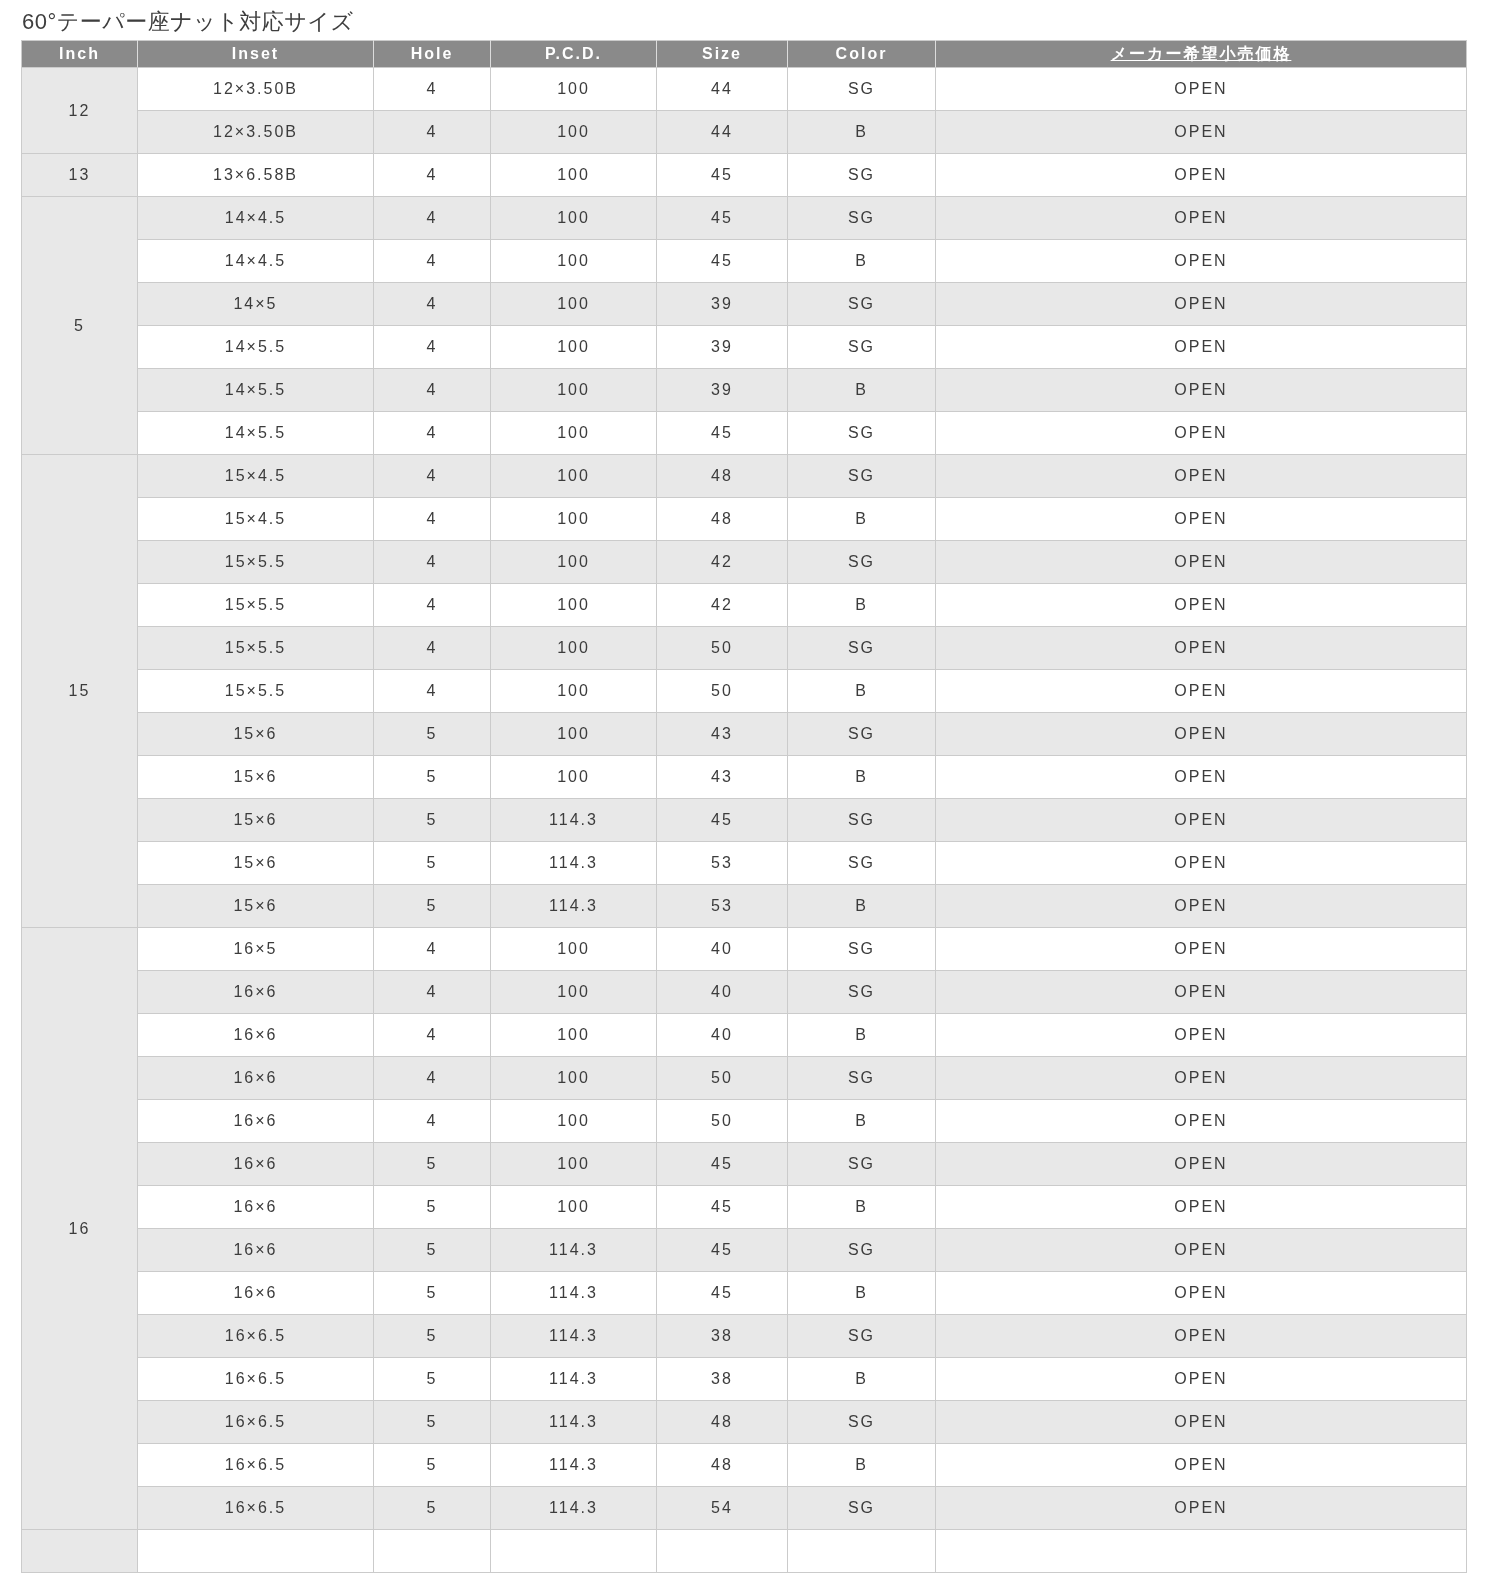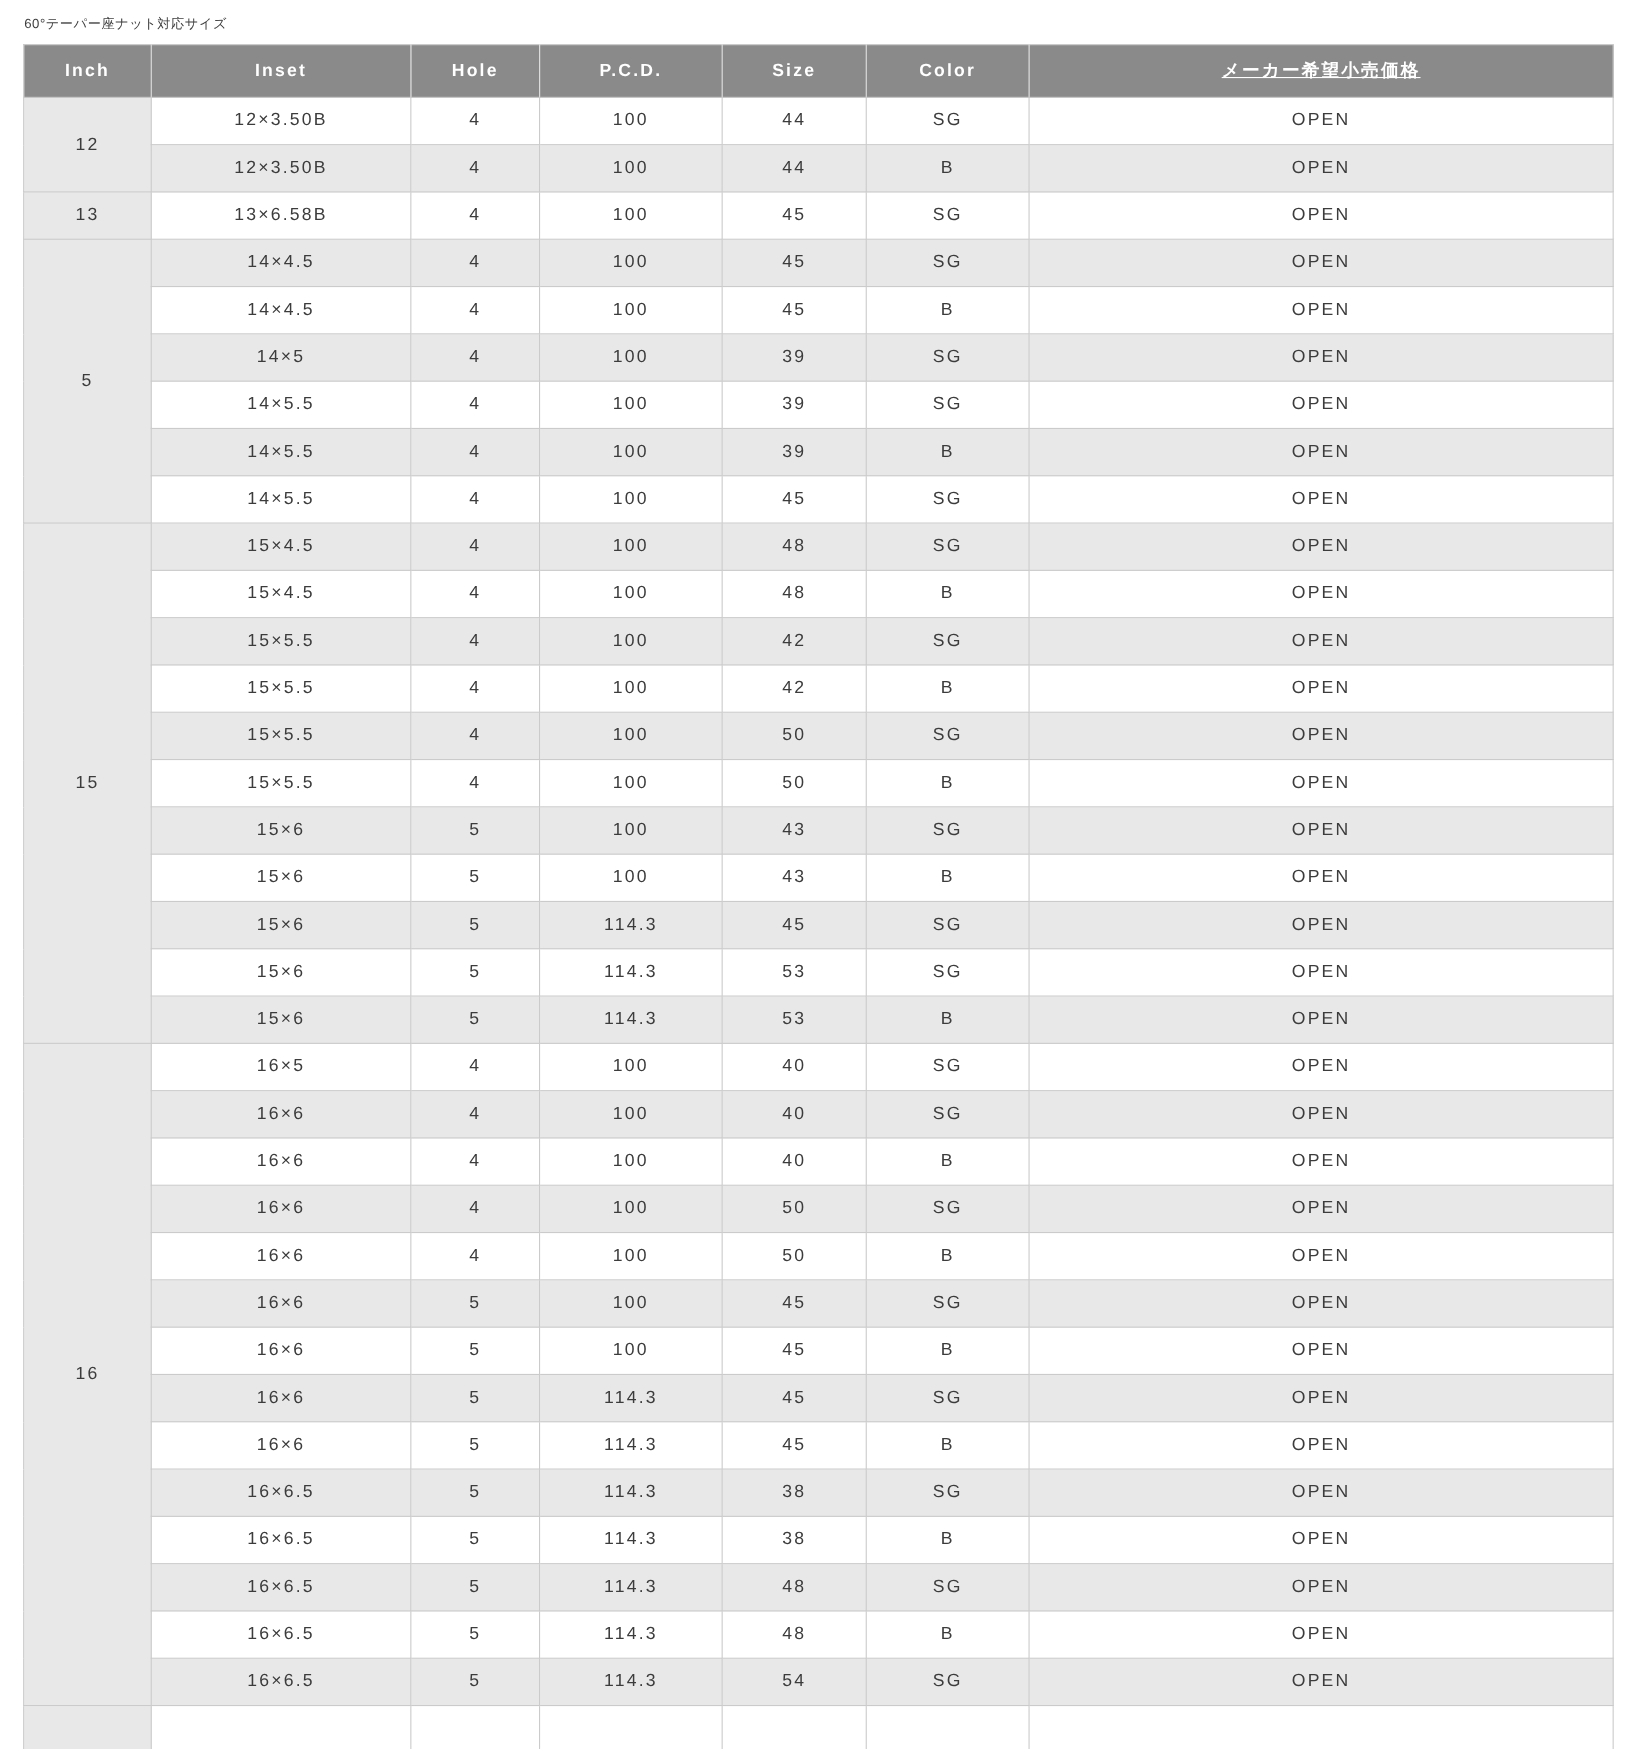--- a/index.html
+++ b/index.html
@@ -20,38 +20,38 @@
   }
   .page {
     position: relative;
     width: 1488px;
     height: 1590px;
     overflow: hidden;
     background: #ffffff;
   }
   .title {
     padding: 12px 0 9px 22px;
-    font-size: 12px;
+    font-size: 22px;
     line-height: 19px;
     color: var(--title-color);
     letter-spacing: 0.5px;
   }
   table.spec {
     border-collapse: collapse;
     table-layout: fixed;
     margin-left: 21px;
     width: 1445px;
   }
   table.spec th {
     background: var(--header-bg);
     color: var(--header-text);
     font-size: 16px;
     font-weight: bold;
     letter-spacing: 2px;
-    height: 48px;
+    height: 27px;
     padding: 0;
     text-align: center;
     vertical-align: middle;
     border: 1px solid var(--border);
     border-right: 1px solid var(--header-divider);
   }
   table.spec th:last-child { border-right: 1px solid var(--border); text-decoration: underline; }
   table.spec td {
     height: 43px;
     padding: 0;

